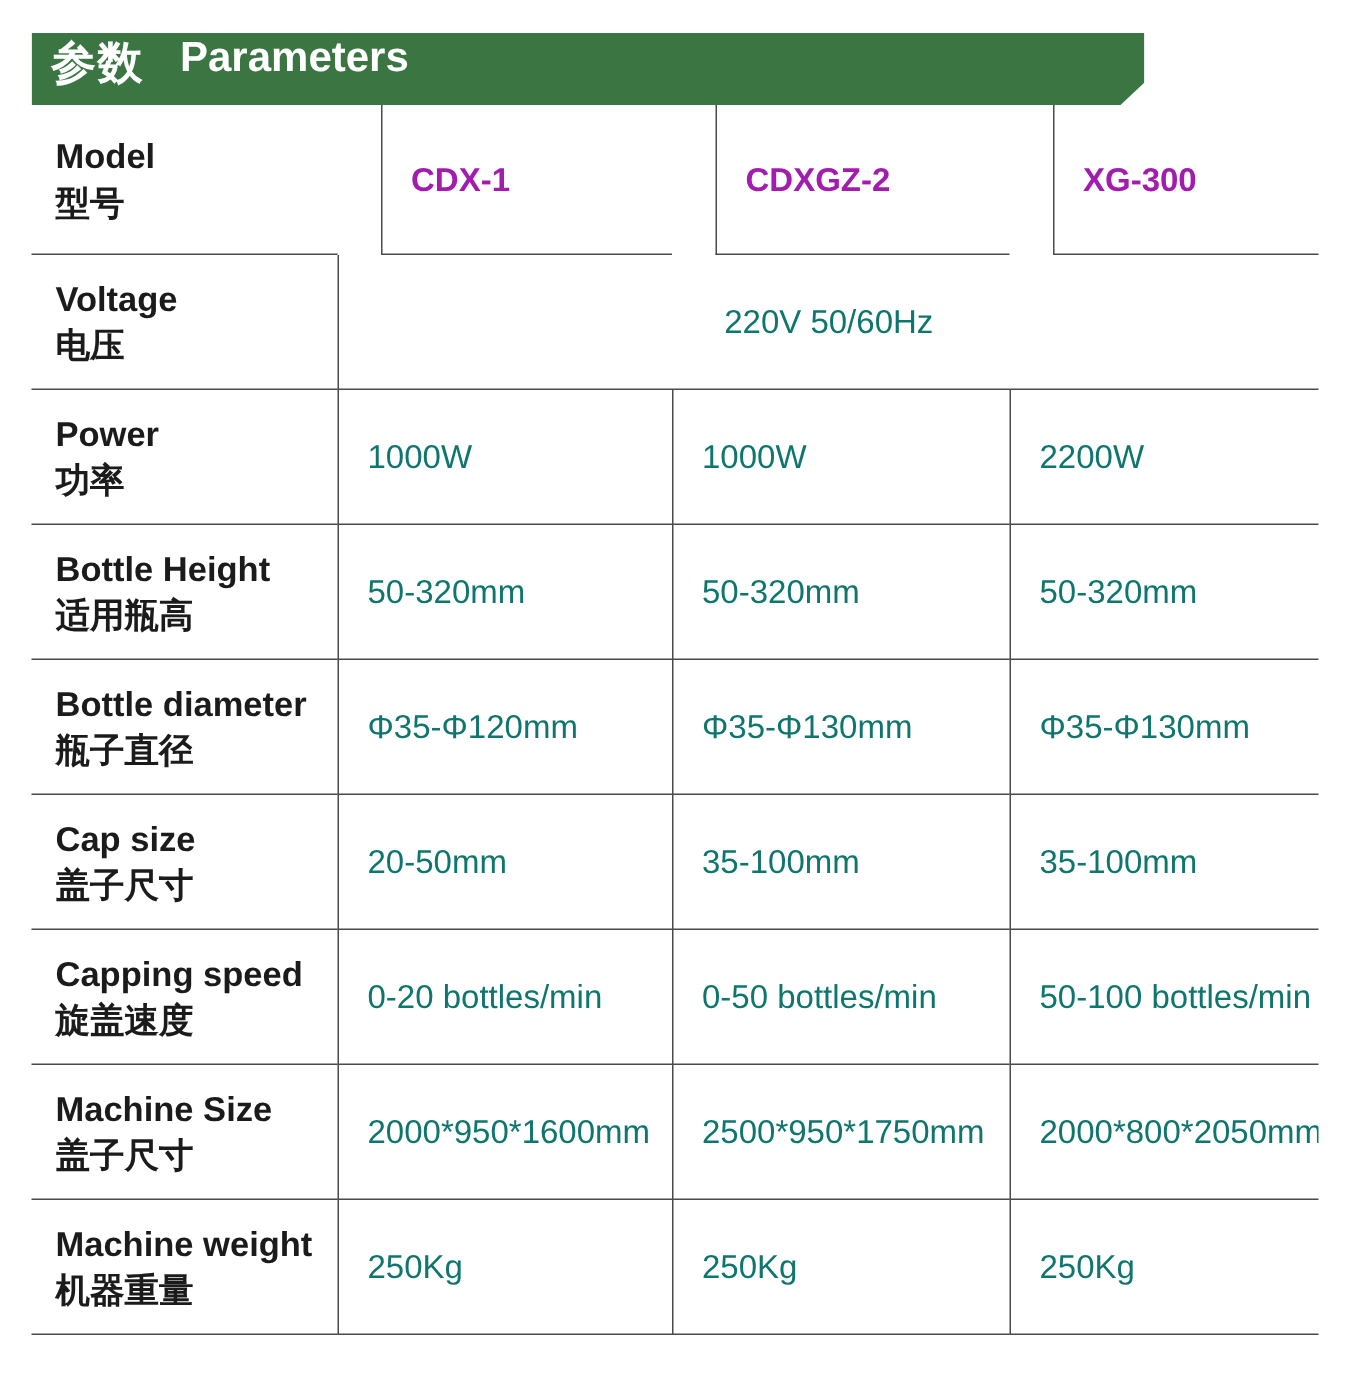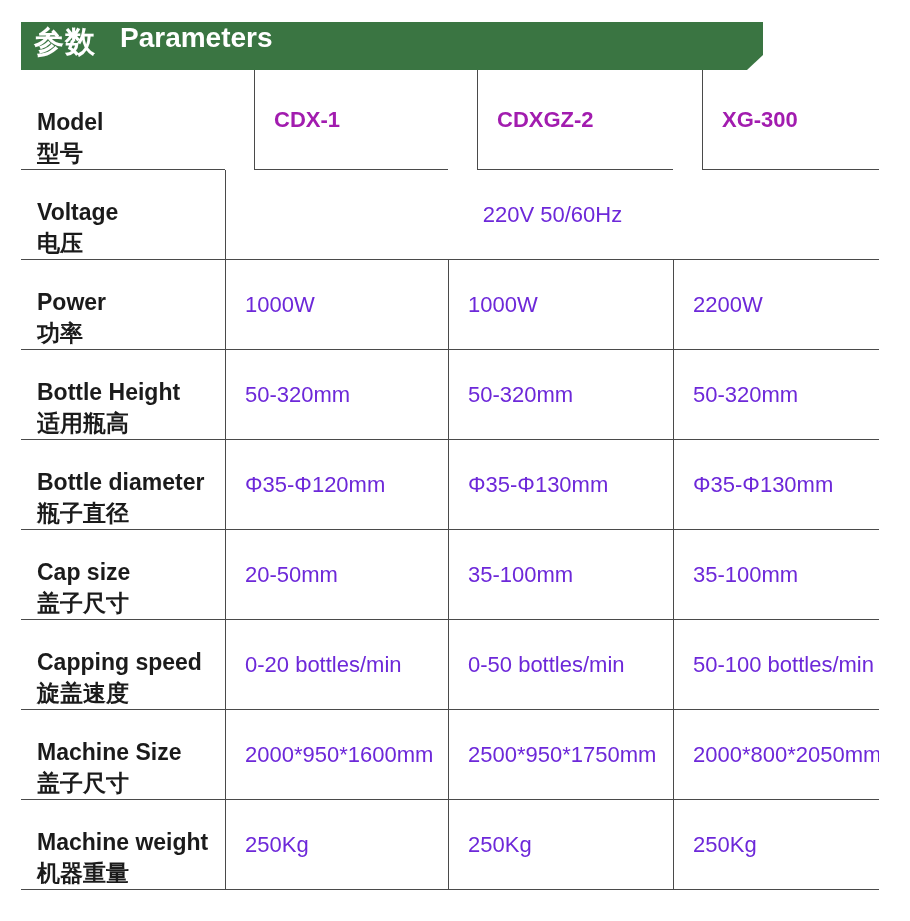--- a/index.html
+++ b/index.html
@@ -50,30 +50,29 @@
     justify-content: center;
     align-items: flex-start;
     border-bottom: 1.5px solid #4a4a4a;
     overflow: hidden;
   }
   .cell.value {
     border-left: 1.5px solid #4a4a4a;
     padding-left: 19px;
     font-size: 22px;
     font-weight: 400;
-    color: #6d28d9;
+    color: #0f766e;
     white-space: nowrap;
   }
   .cell.label {
     padding-left: 16px;
     font-size: 23px;
     font-weight: 600;
     line-height: 31px;
     color: #1b1b1b;
-    justify-content: flex-end;
   }
   .cell.model-name {
     font-weight: 700;
     font-size: 22px;
     color: #a21caf;
     margin-left: 29px;
   }
   .cell.span3 {
     grid-column: 2 / 5;
     align-items: center;

